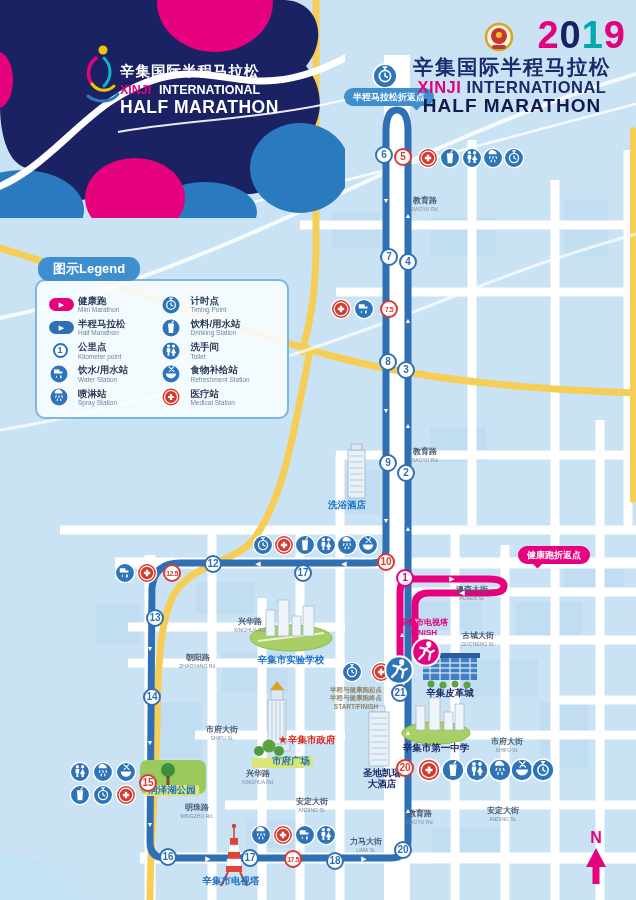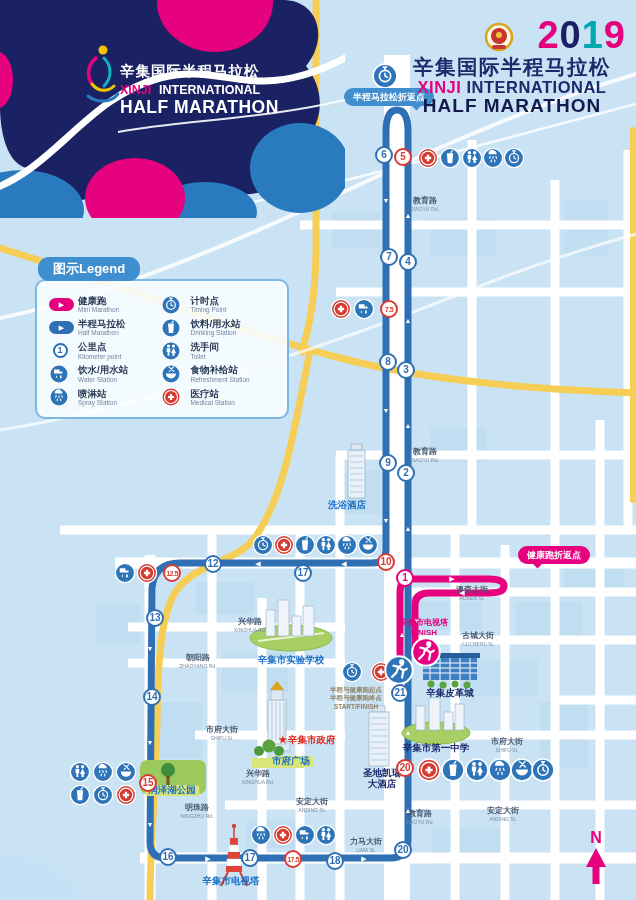--- a/index.html
+++ b/index.html
@@ -522,21 +522,21 @@
         <span class="en">JIAOYU Rd.</span>
       </div>
       <div class="road-label" style="left: 420px; top: 810px;">
         <span class="cn">教育路</span>
         <span class="en">JIAOYU Rd.</span>
       </div>
       <div class="road-label" style="left: 472px; top: 586px;">
         <span class="cn">澳森大街</span>
         <span class="en">AOSEN St.</span>
       </div>
-      <div class="road-label" style="left: 478px; top: 632px; font-family: Liberation Serif, serif;">
+      <div class="road-label" style="left: 478px; top: 632px;">
         <span class="cn">古城大街</span>
         <span class="en">GUCHENG St.</span>
       </div>
       <div class="road-label" style="left: 250px; top: 618px;">
         <span class="cn">兴华路</span>
         <span class="en">XINGHUA Rd.</span>
       </div>
       <div class="road-label" style="left: 198px; top: 654px;">
         <span class="cn">朝阳路</span>
         <span class="en">ZHAOYANG Rd.</span>

